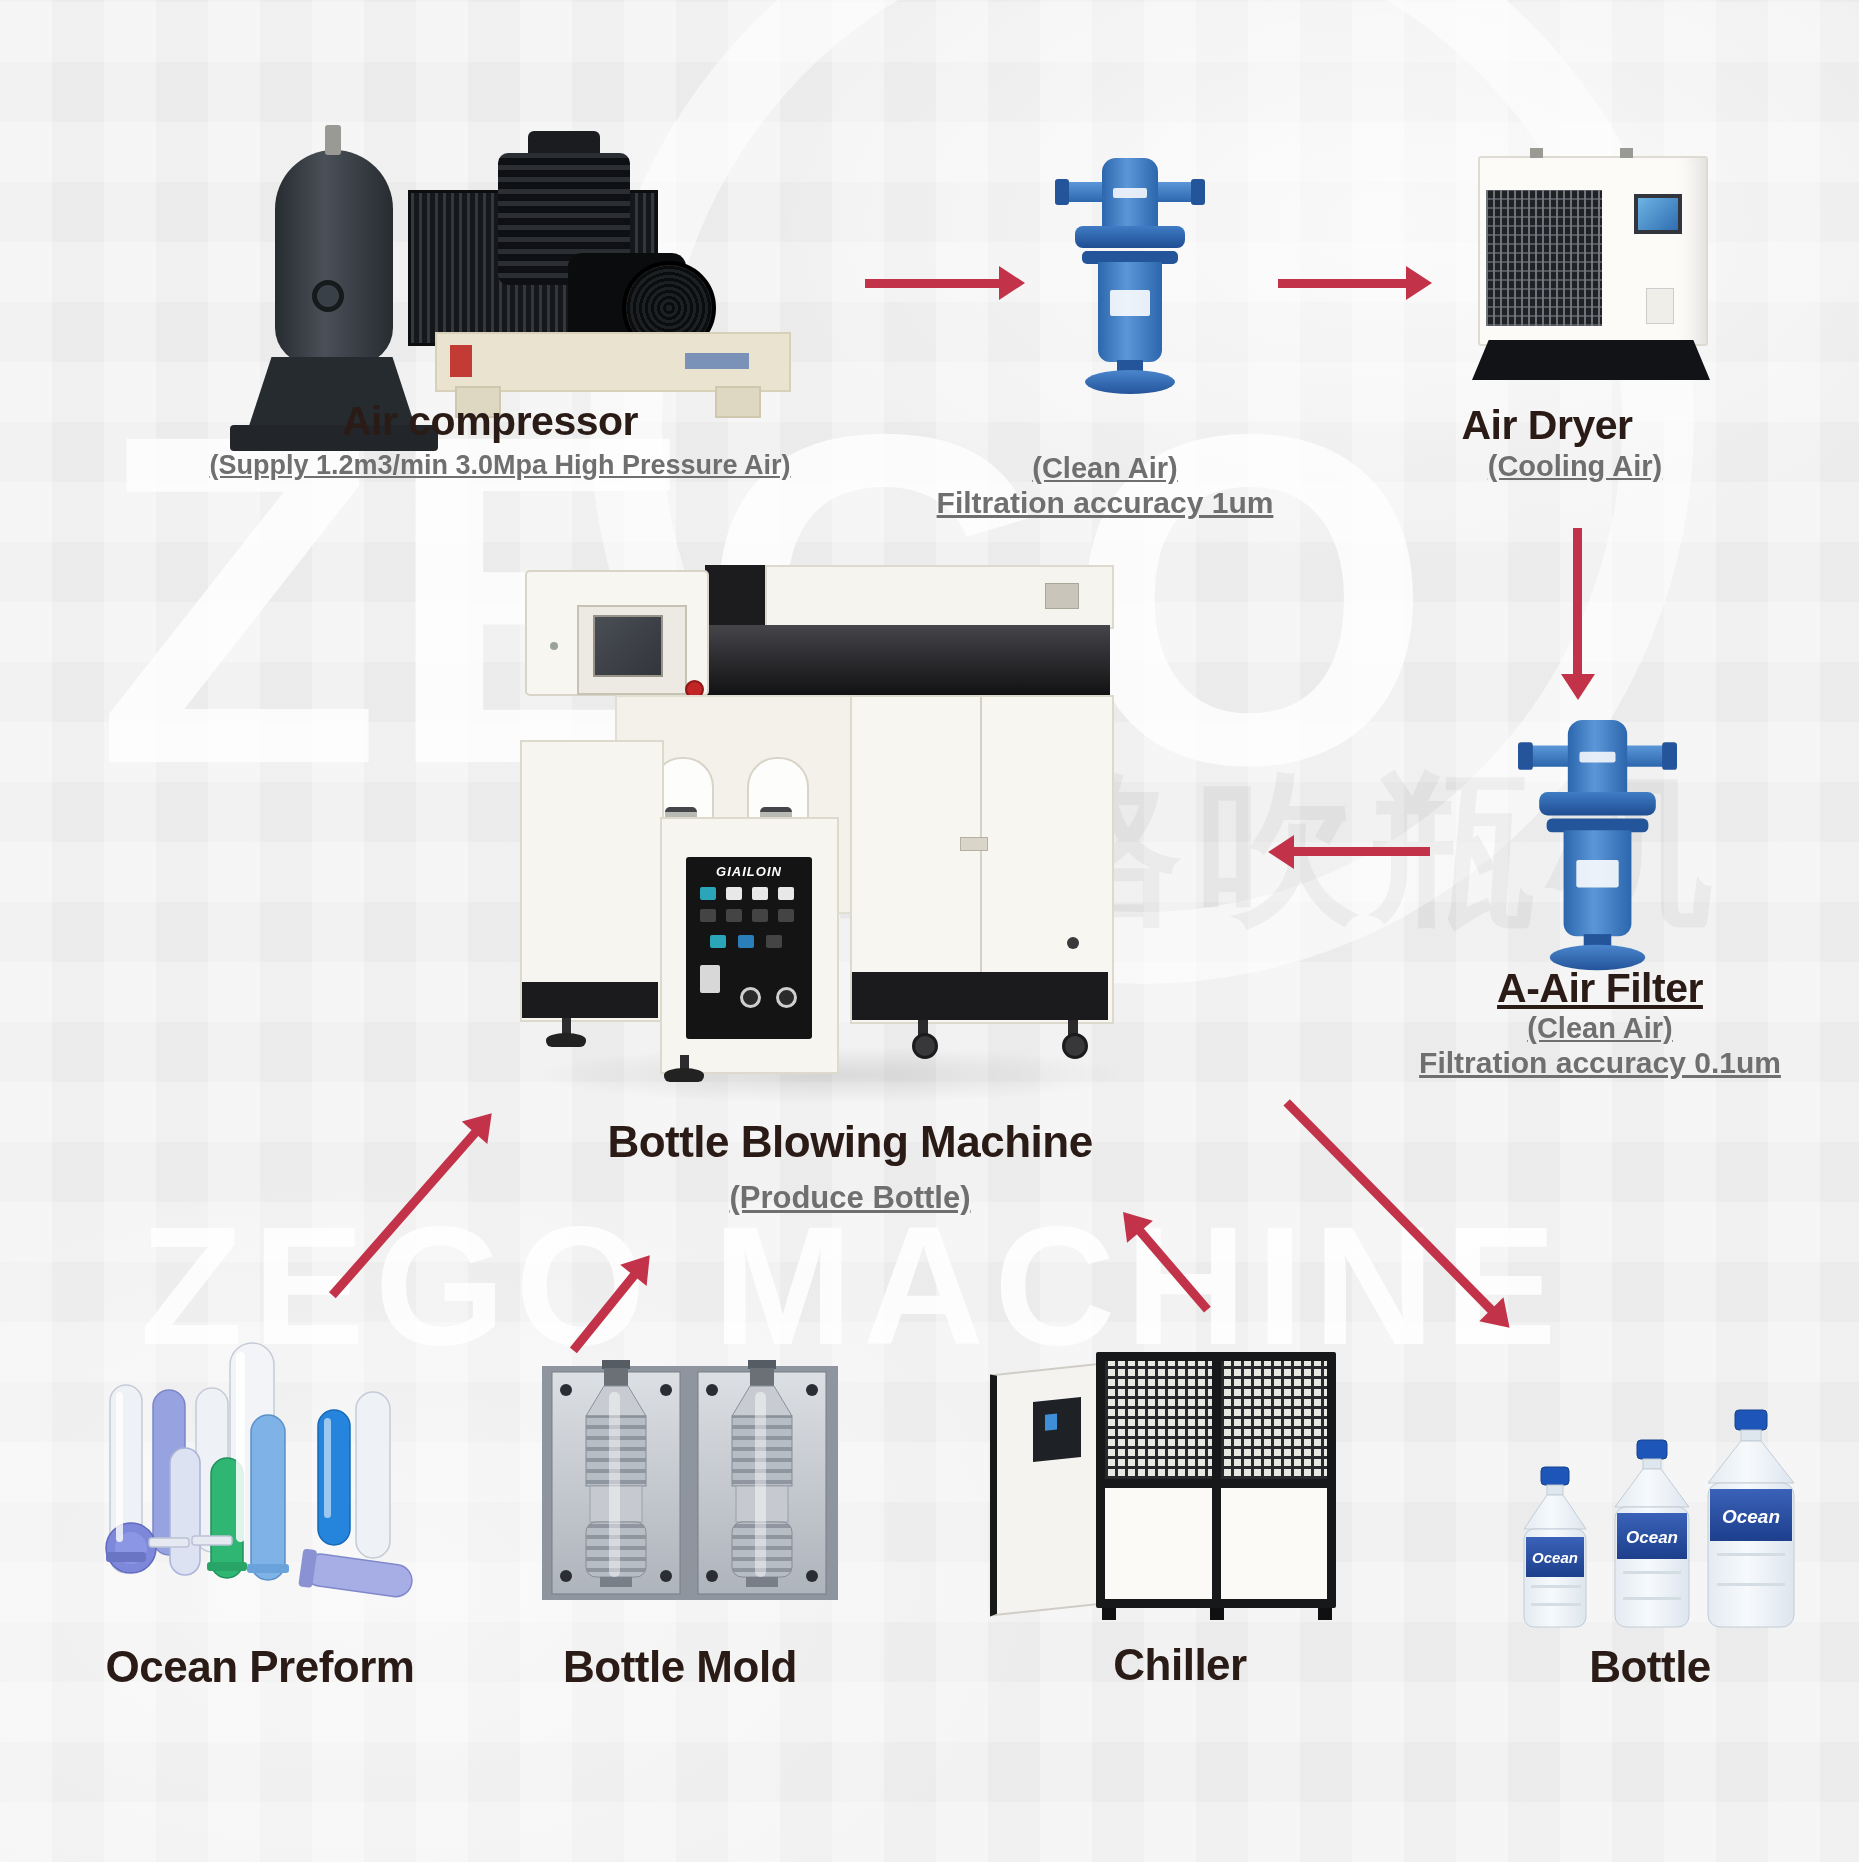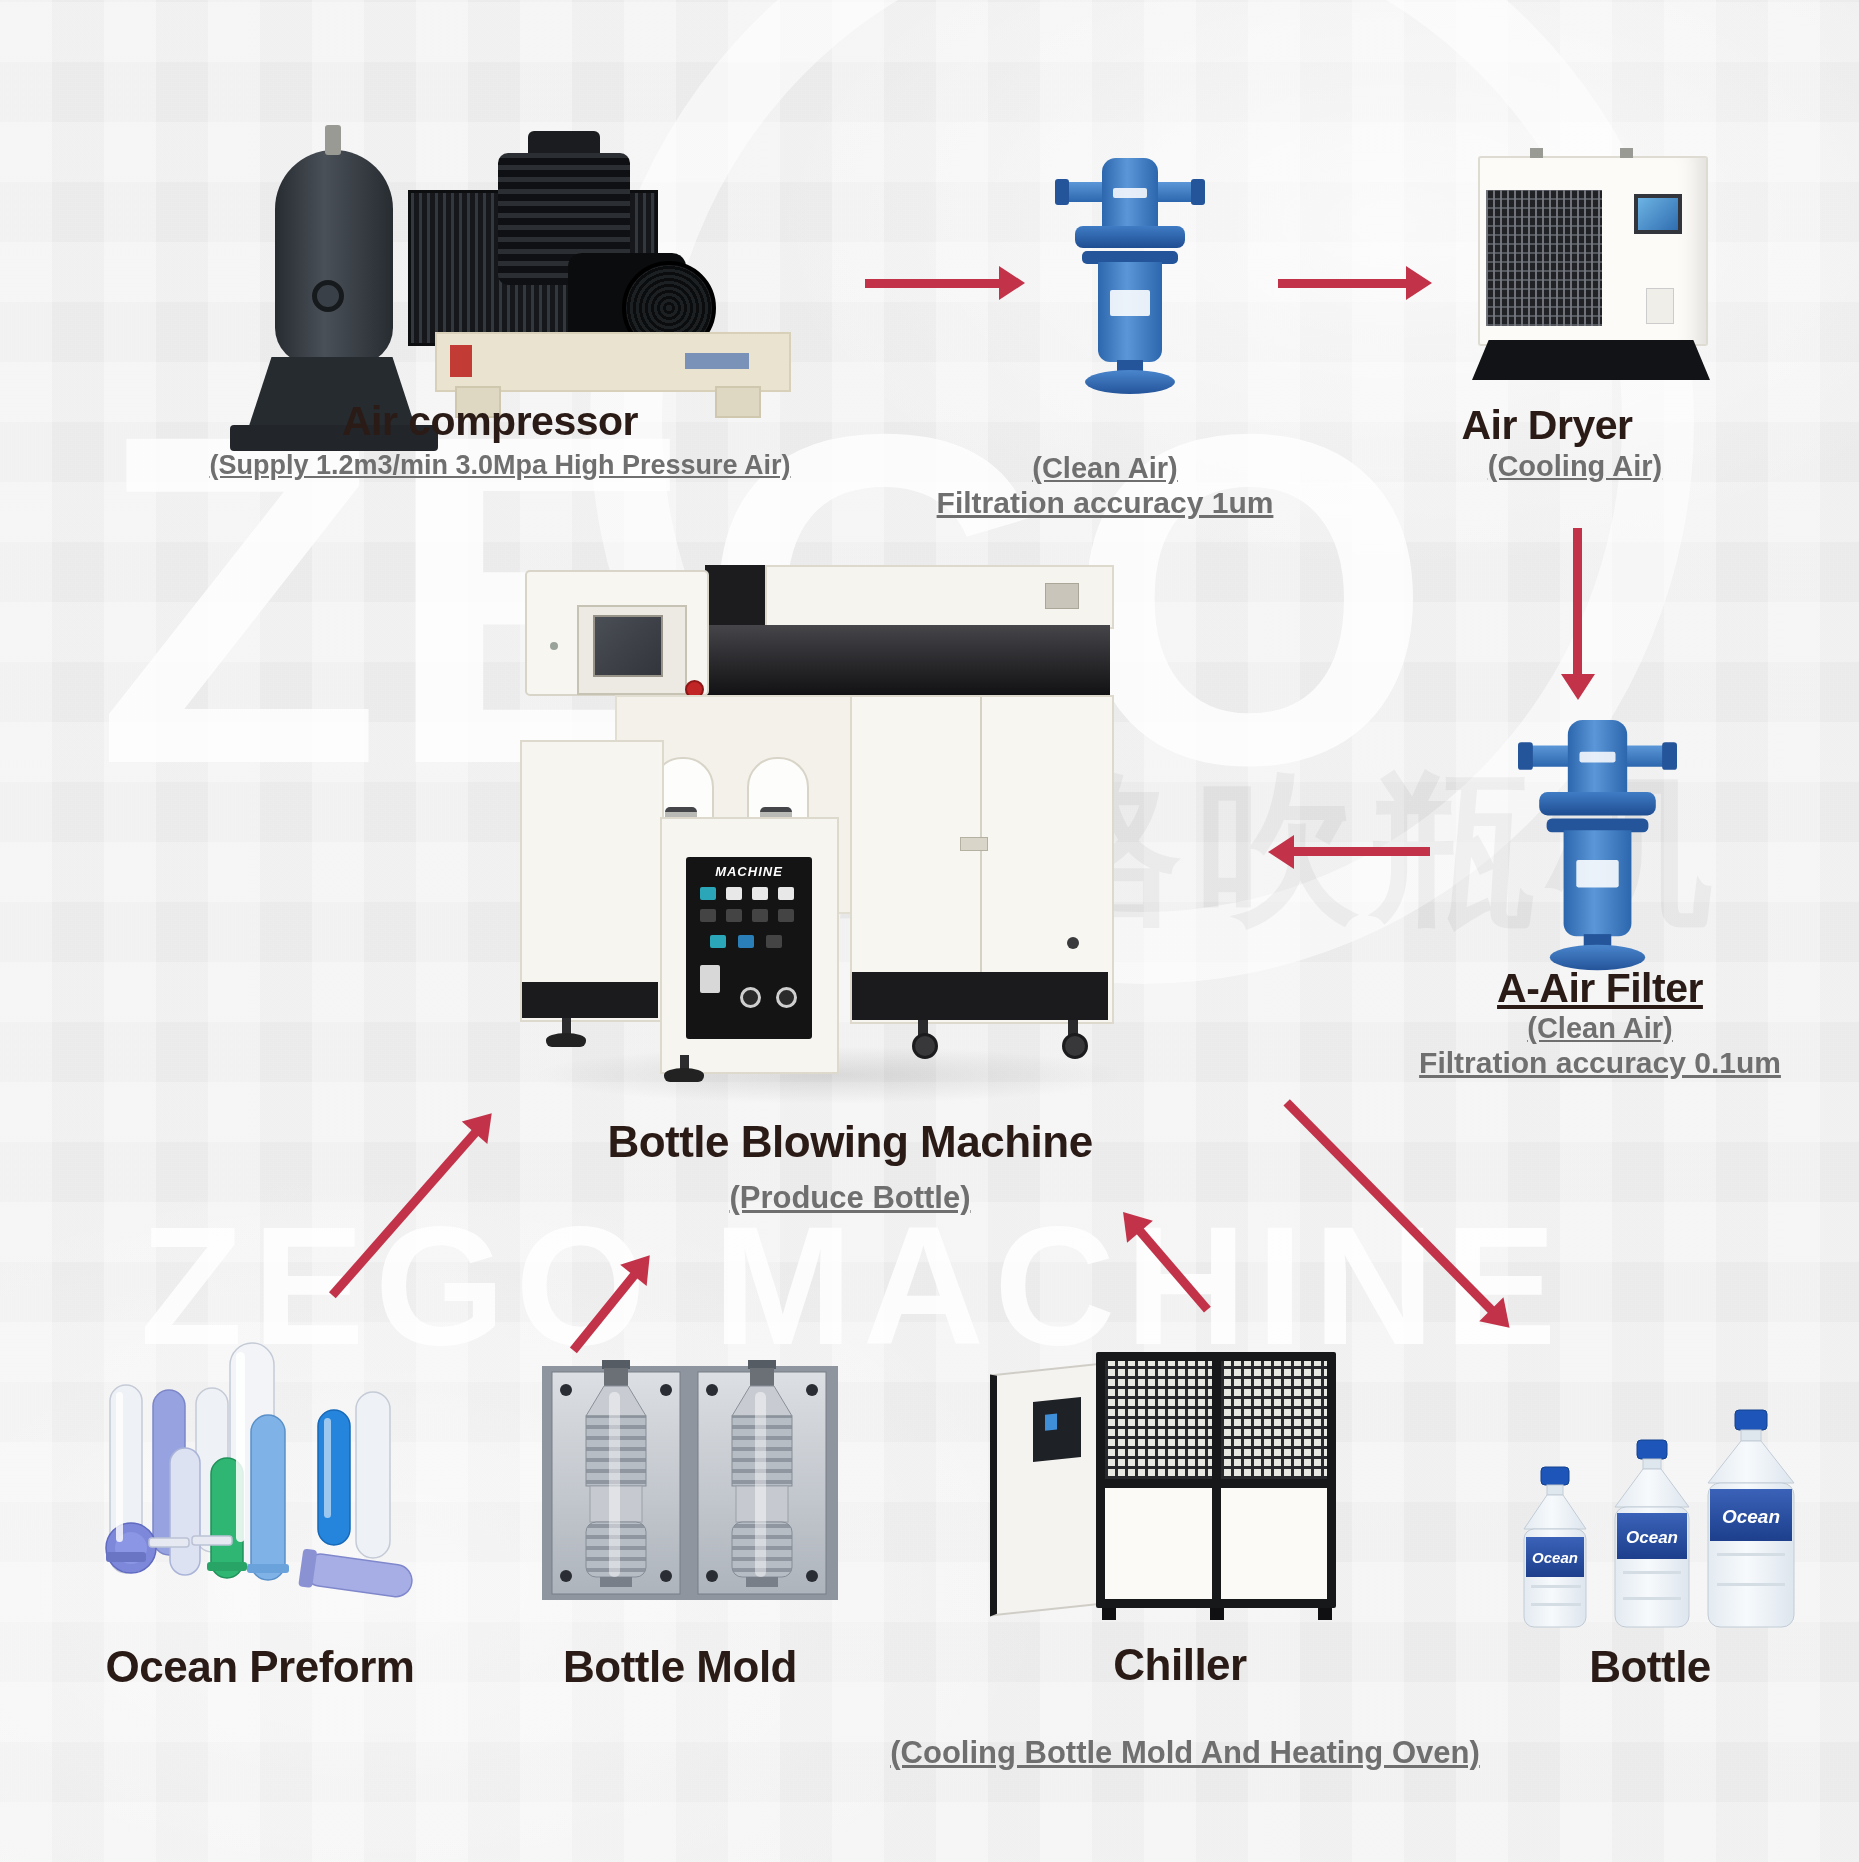--- a/index.html
+++ b/index.html
@@ -251,21 +251,21 @@
       <div class="p m-doorline"></div>
       <div class="p m-handle"></div>
       <div class="p m-band"></div>
       <div class="p m-hole"></div>
     </div>
     <div class="p m-leftcab">
         <div class="p m-leftbase"></div>
       </div>
     <div class="p m-ped">
       <div class="p m-panel">
-        <div class="m-brand">MACHINE</div>
+        <div class="m-brand">GIAILOIN</div>
         <div class="m-btn" style="left:14px;top:30px;background:#2aa6b8;"></div>
         <div class="m-btn" style="left:40px;top:30px;background:#e8e8e8;"></div>
         <div class="m-btn" style="left:66px;top:30px;background:#e8e8e8;"></div>
         <div class="m-btn" style="left:92px;top:30px;background:#e8e8e8;"></div>
         <div class="m-btn" style="left:14px;top:52px;background:#444;"></div>
         <div class="m-btn" style="left:40px;top:52px;background:#444;"></div>
         <div class="m-btn" style="left:66px;top:52px;background:#444;"></div>
         <div class="m-btn" style="left:92px;top:52px;background:#444;"></div>
         <div class="m-btn" style="left:24px;top:78px;background:#2aa6b8;"></div>
         <div class="m-btn" style="left:52px;top:78px;background:#2a7fb8;"></div>
@@ -438,15 +438,14 @@
   <div class="t-sub" style="left:1390px;top:1012px;width:420px;font-size:29px;">(Clean Air)</div>
   <div class="t-sub" style="left:1300px;top:1046px;width:600px;font-size:30px;">Filtration accuracy 0.1um</div>
 
   <div class="t-title" style="left:540px;top:1117px;width:620px;font-size:44px;">Bottle Blowing Machine</div>
   <div class="t-sub" style="left:540px;top:1180px;width:620px;font-size:31px;">(Produce Bottle)</div>
 
   <div class="t-title" style="left:40px;top:1642px;width:440px;font-size:44px;">Ocean Preform</div>
   <div class="t-title" style="left:460px;top:1642px;width:440px;font-size:44px;">Bottle Mold</div>
   <div class="t-title" style="left:960px;top:1640px;width:440px;font-size:44px;">Chiller</div>
   <div class="t-title" style="left:1430px;top:1642px;width:440px;font-size:44px;">Bottle</div>
-  <div class="t-sub" style="left:860px;top:1735px;width:650px;font-size:31px;">(Cooling Bottle Mold And Heating Oven)</div>
 
 </div>
 
 </body></html>

